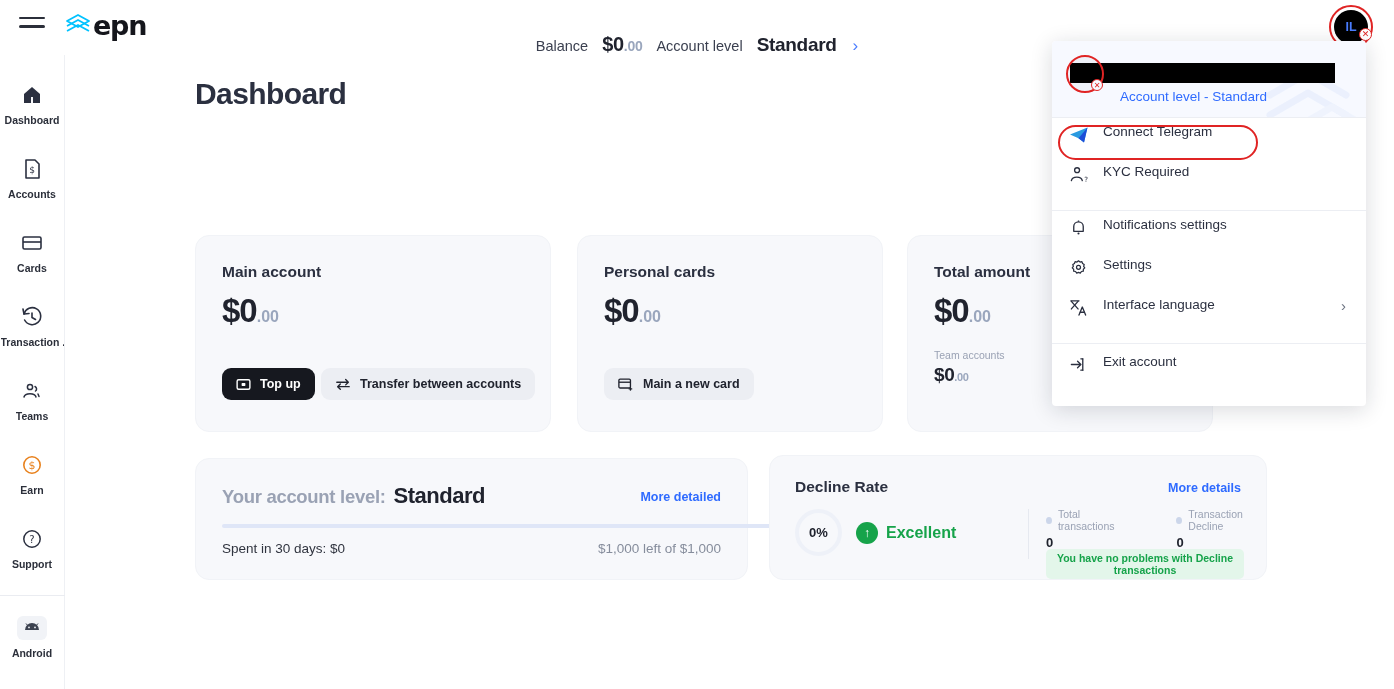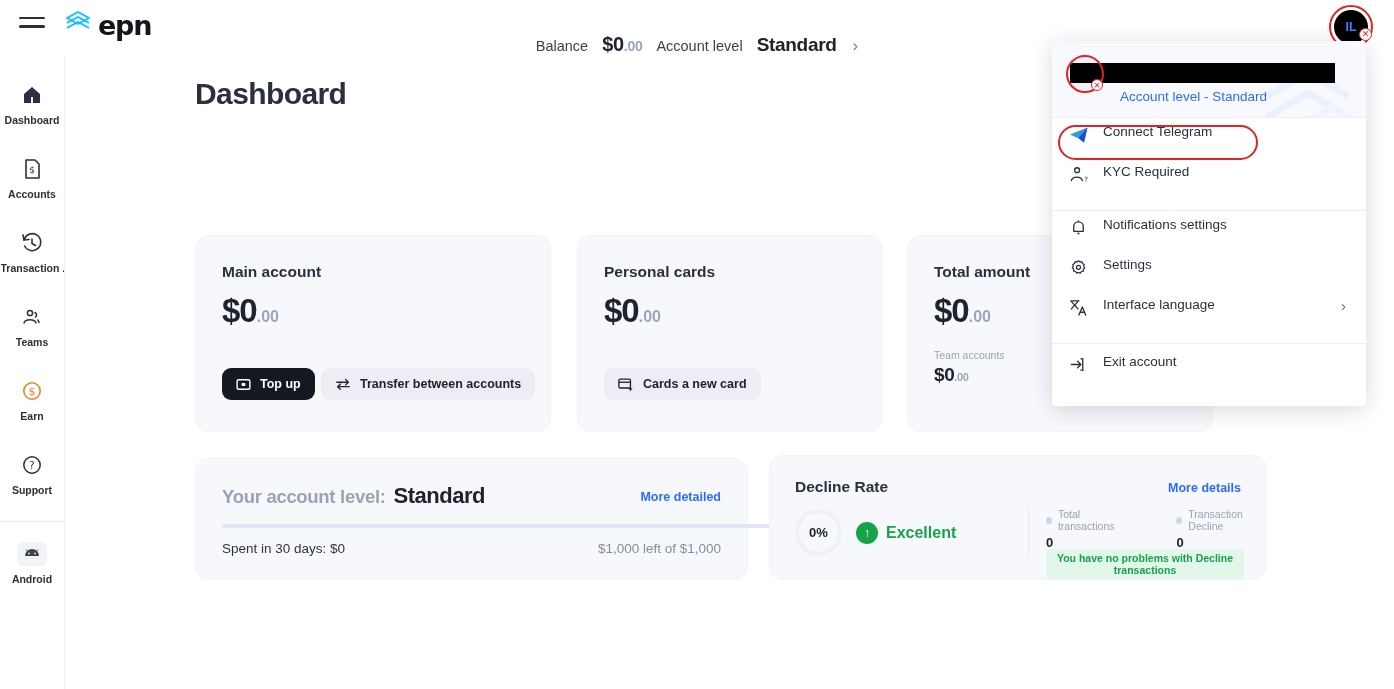--- a/index.html
+++ b/index.html
@@ -22,21 +22,21 @@
     cursor: pointer;
   }
   .hamburger span {
     display: block; height: 2.4px; background: #2b2f3a; border-radius: 2px;
     margin-bottom: 6px;
   }
   .hamburger span:nth-child(1){ width: 26px; }
   .hamburger span:nth-child(2){ width: 26px; }
   .hamburger span:nth-child(3){ width: 26px; opacity: 0; }
 
-  .logo { position: absolute; left: 63px; top: 10px; display: flex; gap: 5px; }
+  .logo { position: absolute; left: 63px; top: 10px; display: flex; align-items: center; }
   .logo-text {
     font-size: 27px; font-weight: 700; letter-spacing: -1.2px; color: #15161c;
     font-family: "DejaVu Sans", sans-serif;
   }
 
   .balance-block {
     position: absolute; left: 0; right: 0; top: 14px;
     display: flex; justify-content: center; align-items: baseline; gap: 14px;
   }
   .bal-label { font-size: 14.5px; color: #3b4050; }
@@ -224,20 +224,27 @@
     </div>
 
     <div class="side-item">
       <svg class="side-ico" viewBox="0 0 24 24">
         <path d="M6 3 H15 L19 7 V21 H6 Z" fill="none" stroke="#2b3040" stroke-width="1.6" stroke-linejoin="round"></path>
         <text x="12" y="16" font-size="9" text-anchor="middle" fill="#2b3040" font-family="DejaVu Sans">$</text>
       </svg>
       <span class="side-label">Accounts</span>
     </div>
 
+    <div class="side-item">
+      <svg class="side-ico" viewBox="0 0 24 24">
+        <rect x="3" y="6" width="18" height="12" rx="1.5" fill="none" stroke="#2b3040" stroke-width="1.6"></rect>
+        <line x1="3" y1="11" x2="21" y2="11" stroke="#2b3040" stroke-width="1.6"></line>
+      </svg>
+      <span class="side-label">Cards</span>
+    </div>
 
     <div class="side-item">
       <svg class="side-ico" viewBox="0 0 24 24">
         <path d="M4 9 A8.5 8.5 0 1 1 4.6 15" fill="none" stroke="#2b3040" stroke-width="1.6" stroke-linecap="round"></path>
         <polyline points="3,4 4,9 9,8.5" fill="none" stroke="#2b3040" stroke-width="1.6" stroke-linecap="round" stroke-linejoin="round"></polyline>
         <polyline points="12,8 12,12.5 15.5,14.5" fill="none" stroke="#2b3040" stroke-width="1.6" stroke-linecap="round"></polyline>
       </svg>
       <span class="side-label">Transaction ...</span>
     </div>
 
@@ -308,21 +315,21 @@
     <div class="card" style="left:512px; top:180px; width:306px; height:197px;">
       <div style="position:absolute; left:26px; top:27px;" class="card-title">Personal cards</div>
       <div style="position:absolute; left:26px; top:56px;" class="big-amount"><span>$0</span><span class="cents">.00</span></div>
       <button class="btn btn-light" style="position:absolute; left:26px; top:132px;">
         <svg width="16" height="14" viewBox="0 0 18 15">
           <rect x="1" y="2" width="13" height="10" rx="1.4" fill="none" stroke="#20232e" stroke-width="1.5"></rect>
           <line x1="1" y1="5.5" x2="14" y2="5.5" stroke="#20232e" stroke-width="1.5"></line>
           <line x1="14" y1="11" x2="14" y2="15" stroke="#20232e" stroke-width="1.4"></line>
           <line x1="12" y1="13" x2="16" y2="13" stroke="#20232e" stroke-width="1.4"></line>
         </svg>
-        <span>Cards a new card</span>
+        <span>Main a new card</span>
       </button>
     </div>
 
     <div class="card" style="left:842px; top:180px; width:306px; height:197px;">
       <div style="position:absolute; left:26px; top:27px;" class="card-title">Total amount</div>
       <div style="position:absolute; left:26px; top:56px;" class="big-amount"><span>$0</span><span class="cents">.00</span></div>
       <div style="position:absolute; left:26px; top:113px;" class="team-label">Team accounts</div>
       <div style="position:absolute; left:26px; top:128px;" class="team-amount"><span>$0</span><span class="cents">.00</span></div>
     </div>
 

